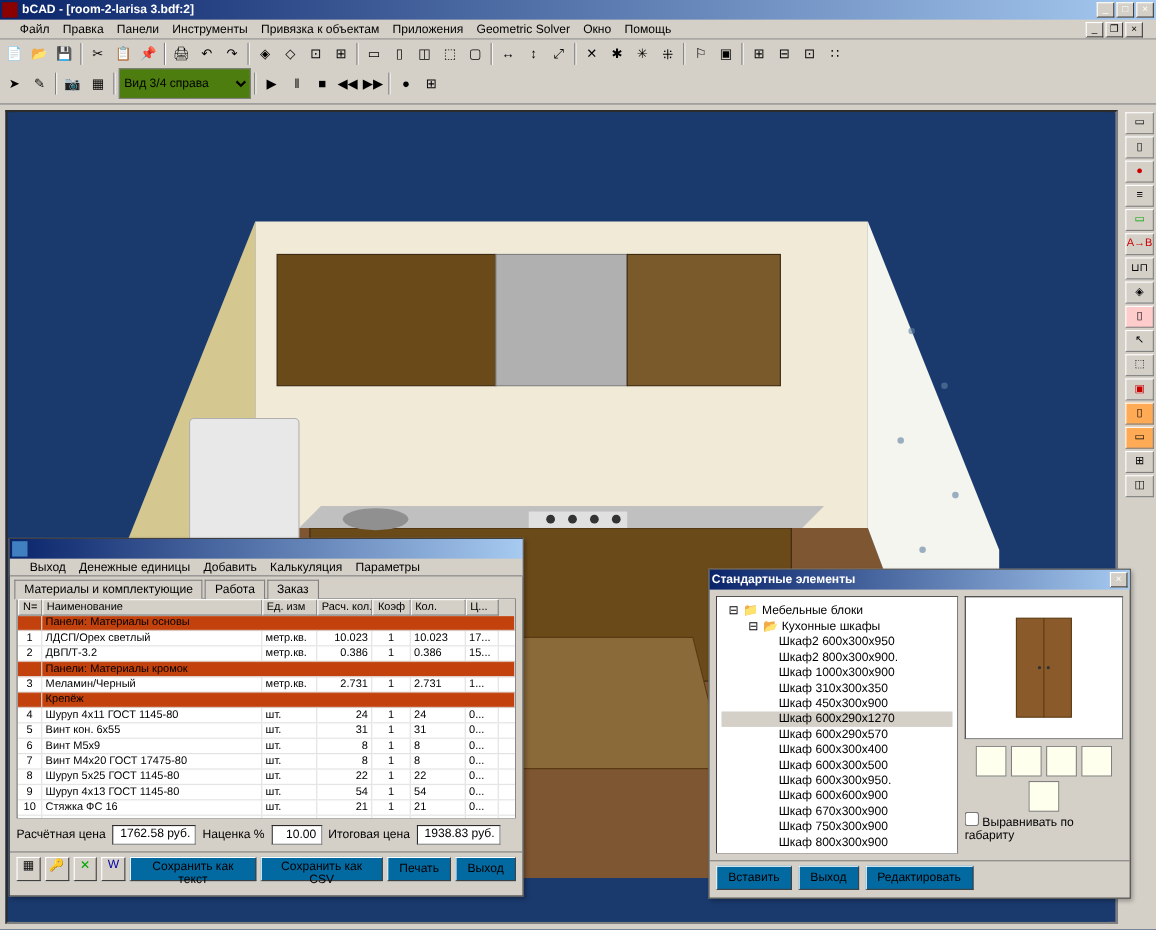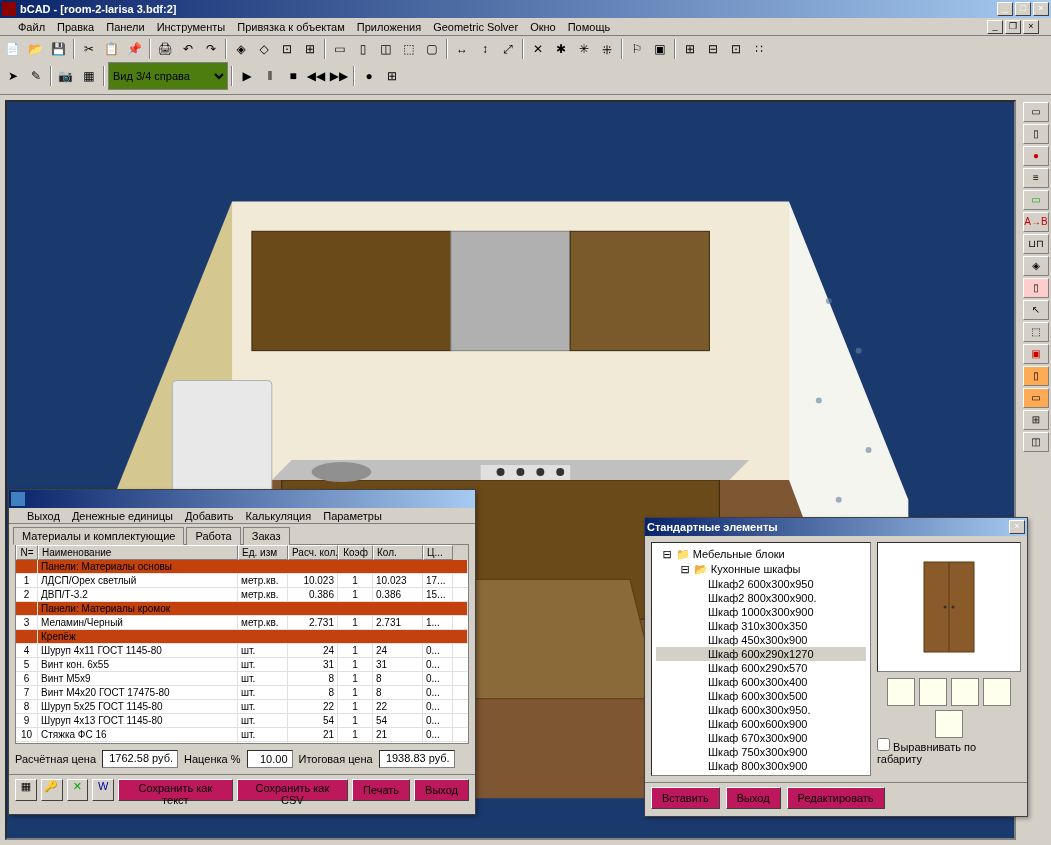--- a/index.html
+++ b/index.html
@@ -38,21 +38,21 @@
 .c-name{width:200px}
 .c-unit{width:50px}
 .c-calc{width:50px;text-align:right}
 .c-k{width:35px;text-align:center}
 .c-qty{width:50px;}
 .c-price{width:30px}
 .smeta-footer{padding:6px;display:flex;align-items:center;gap:6px;flex-wrap:wrap}
 .footer-label{font-size:11px}
 .footer-field{border:1px inset #808080;background:#fff;padding:1px 4px;width:76px;height:18px;text-align:right}
 .smeta-buttons{padding:4px 6px;display:flex;align-items:center;gap:4px;border-top:1px solid #808080}
-.btn{padding:2px 10px;background:#be185d;border:1px solid #fff;border-right-color:#404040;border-bottom-color:#404040;cursor:pointer;font-size:11px;height:22px}
+.btn{padding:2px 10px;background:#0369a1;border:1px solid #fff;border-right-color:#404040;border-bottom-color:#404040;cursor:pointer;font-size:11px;height:22px}
 .icon-btn{width:24px;height:22px;background:#d4d0c8;border:1px solid #fff;border-right-color:#404040;border-bottom-color:#404040;cursor:pointer;text-align:center}
 
 .std-elem{left:644px;top:517px;width:384px;height:300px}
 .std-body{display:flex;padding:6px;gap:6px;height:246px}
 .tree{border:1px inset #808080;background:#fff;width:220px;padding:4px;font-size:11px;overflow:auto}
 .tree-node{padding:1px 0;white-space:nowrap;cursor:pointer}
 .tree-node.lvl1{padding-left:4px}
 .tree-node.lvl2{padding-left:22px}
 .tree-node.lvl3{padding-left:52px}
 .tree-node.selected{background:#d4d0c8}

